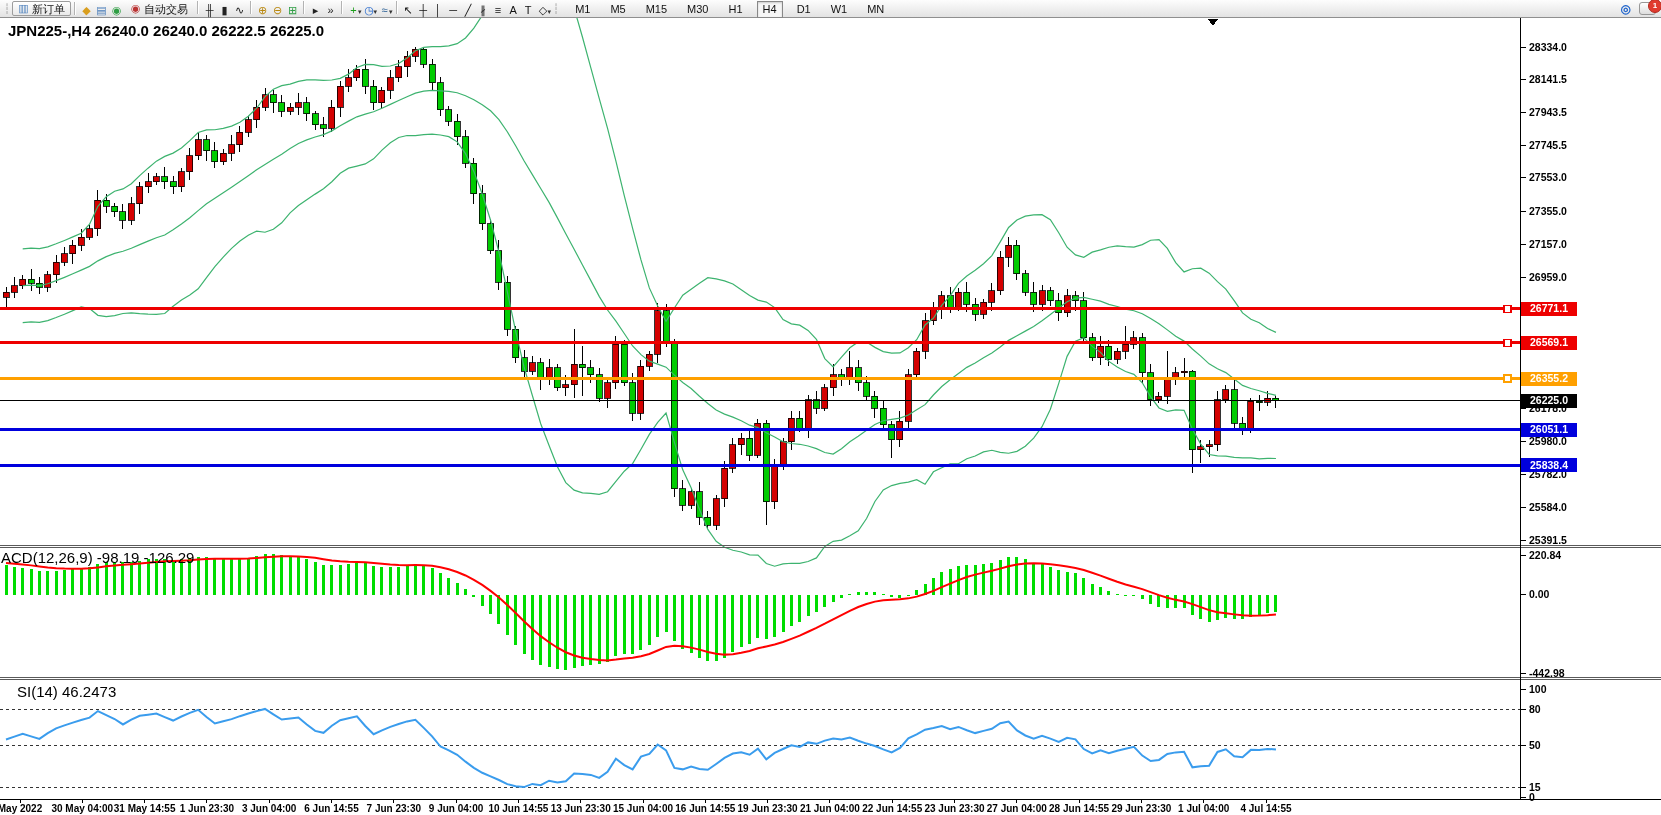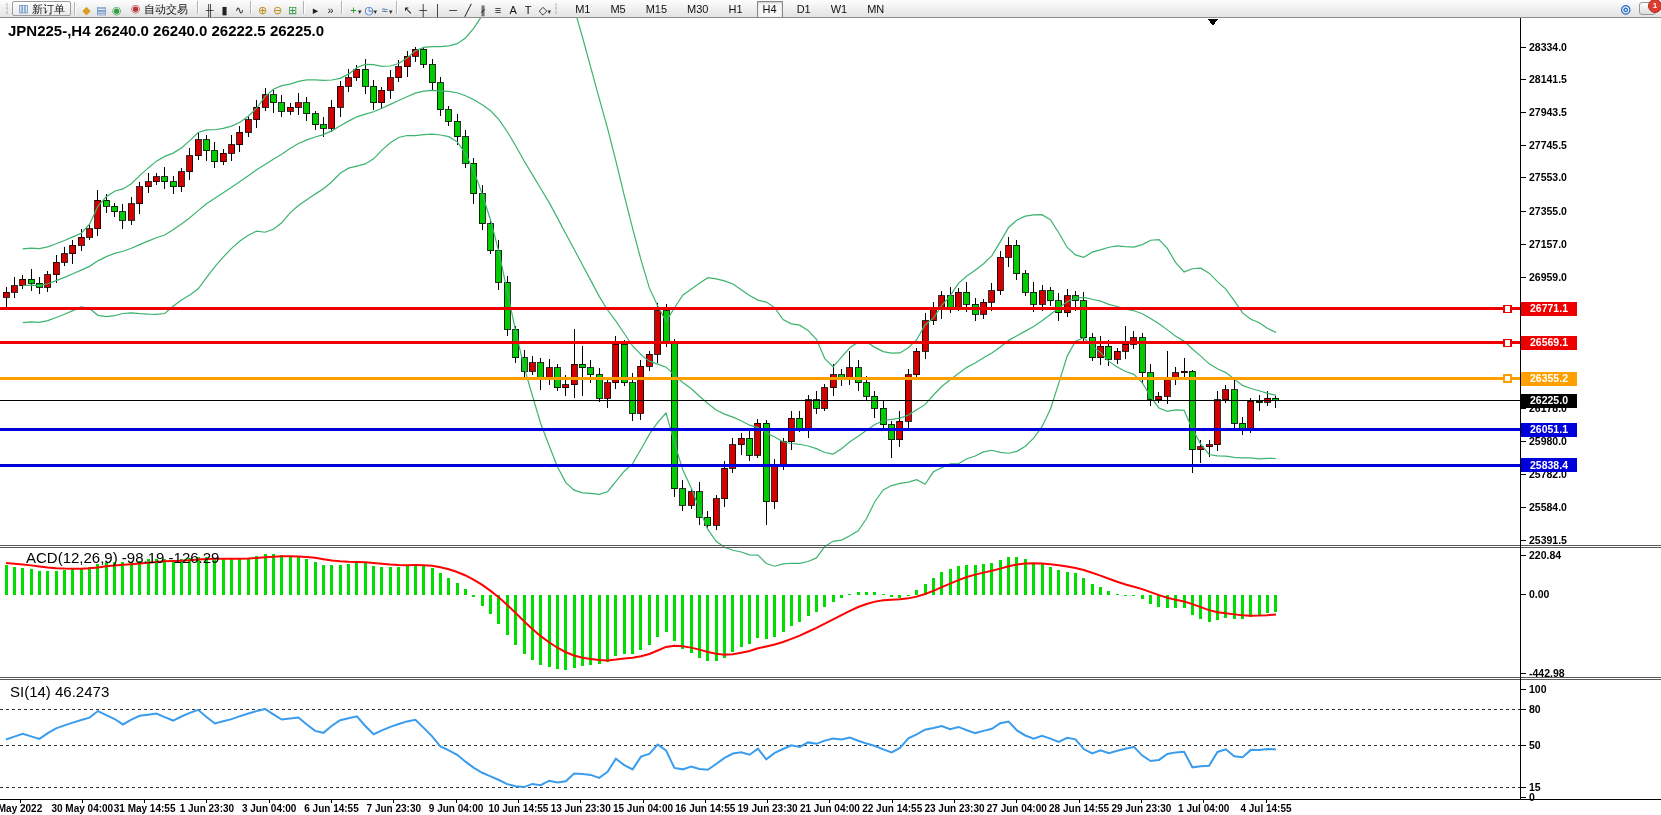--- a/index.html
+++ b/index.html
@@ -21,22 +21,22 @@
   .tf.active{border:1px solid #888;background:#f7f7f7;box-shadow:inset 0 1px 2px rgba(0,0,0,.18);}
   .tb-right{position:absolute;right:5px;top:1px;height:15px;display:flex;align-items:center;gap:8px;}
   .search-glyph{color:#2266cc;font-size:12px;font-weight:700;}
   .chat{position:relative;width:15px;height:11px;border:1px solid #979797;border-radius:3px;
         background:linear-gradient(#fff,#ddd);}
   .badge{position:absolute;right:-7px;top:-4px;width:12px;height:12px;border-radius:50%;
          background:#e03b2f;border:1px solid #b02a20;color:#fff;font-size:8px;font-weight:700;
          text-align:center;line-height:12px;}
   .overlay-label{position:absolute;font-size:15px;color:#000;z-index:3;pointer-events:none;}
   #symbol-title{left:8px;top:22px;font-weight:700;}
-  #macd-label{left:1px;top:549px;margin-left:25px;}
-  #rsi-label{left:10px;top:683px;}
+  #macd-label{left:1px;top:549px;}
+  #rsi-label{left:1px;top:683px;padding-left:16px;}
   svg text{font-family:"Liberation Sans",sans-serif;}
 </style>
 </head>
 <body>
 
 <div class="screen">
 
   <div class="toolbar">
     <span class="grip">┆</span>
     <button class="tbtn">

